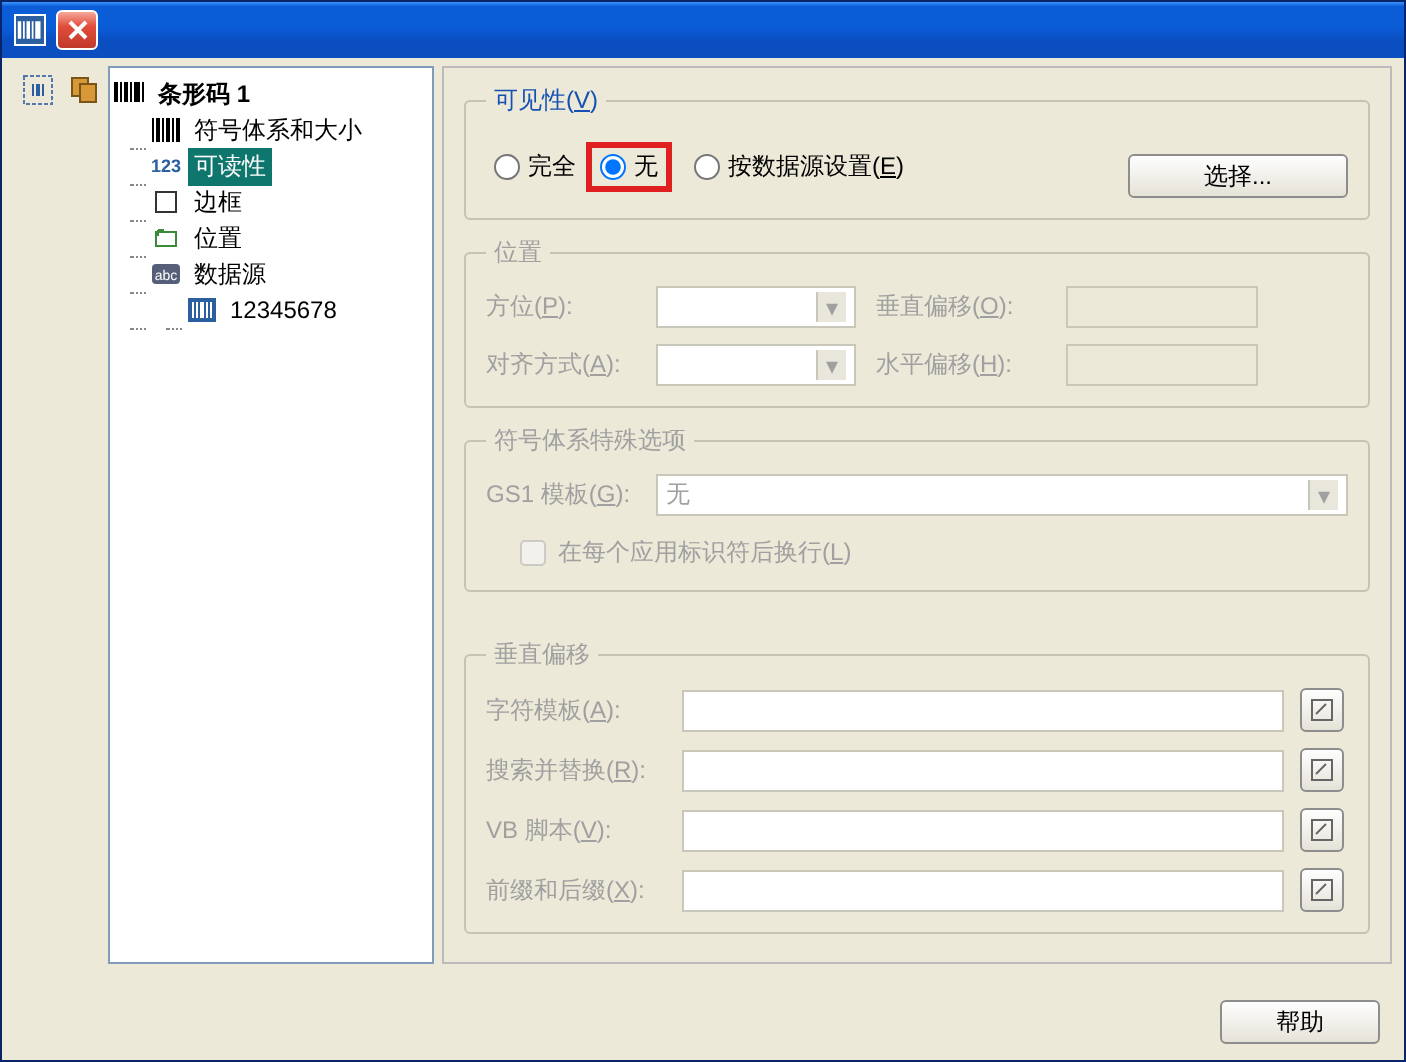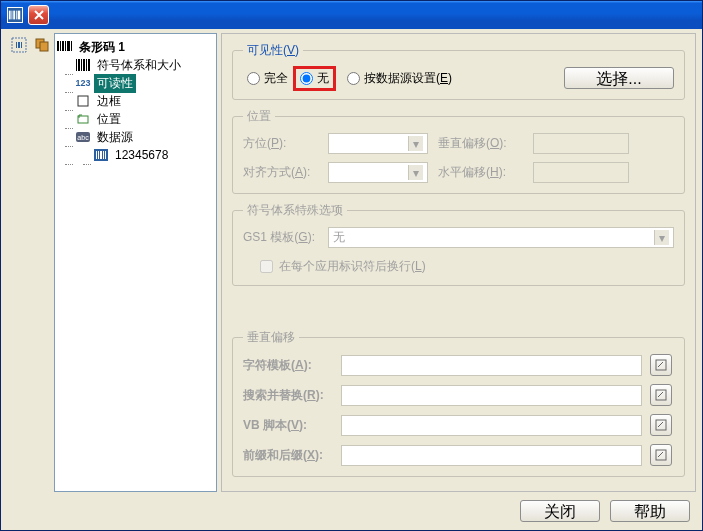--- a/index.html
+++ b/index.html
@@ -166,21 +166,22 @@
     outline: 3px solid #e02020;
   }
   .btn {
     height: 22px;
     min-width: 80px;
     background: linear-gradient(#fefefe, #e5e2d7);
     border: 1px solid #8d8d8d;
     border-radius: 3px;
     cursor: pointer;
     font-family: inherit;
-    font-size: 16px;
+    font-size: 12px;
+    margin-top: 10px;
   }
   .btn.wide { min-width: 110px; }
 
   
   .posgrid {
     display: grid;
     grid-template-columns: 75px 100px 85px 96px;
     row-gap: 8px;
     column-gap: 10px;
     align-items: center;
@@ -210,21 +211,20 @@
   .cbwrap { display: flex; align-items: center; gap: 6px; margin-top: 10px; padding-left: 17px; }
   .cbwrap input { margin:0; }
 
   
   .rtgrid {
     display: grid;
     grid-template-columns: 90px 1fr 24px;
     row-gap: 8px;
     column-gap: 8px;
     align-items: center;
-    font-weight: bold;
   }
   .iconbtn {
     width: 22px; height: 22px;
     background: linear-gradient(#fefefe, #e5e2d7);
     border: 1px solid #8d8d8d;
     border-radius: 3px;
     display: inline-flex; align-items: center; justify-content: center;
     cursor: pointer;
   }
 
@@ -469,16 +469,15 @@
                 <path d="M3 8 L8 3" stroke="#666"></path>
               </svg>
           </span>
         </div>
       </fieldset>
 
     </div>
   </div>
 
   <div class="bottombar">
-    <button class="btn">关闭</button>
     <button class="btn">帮助</button>
   </div>
 </div>
 
 </body></html>

